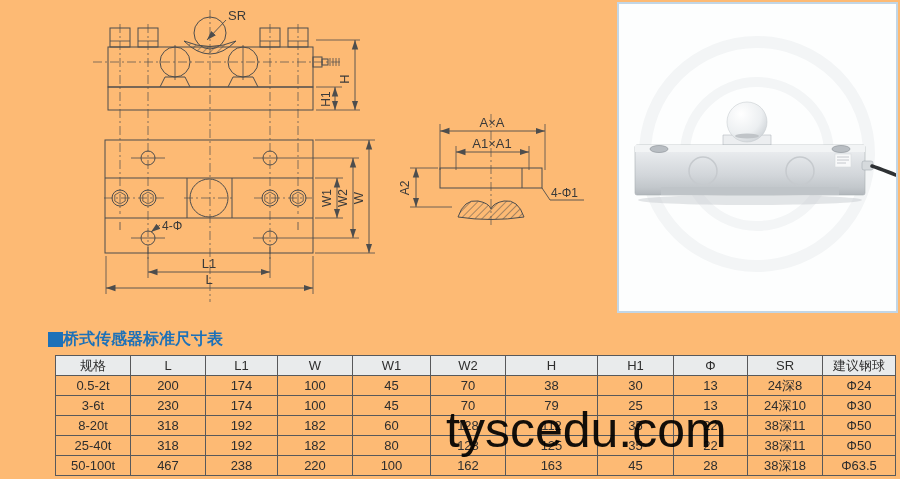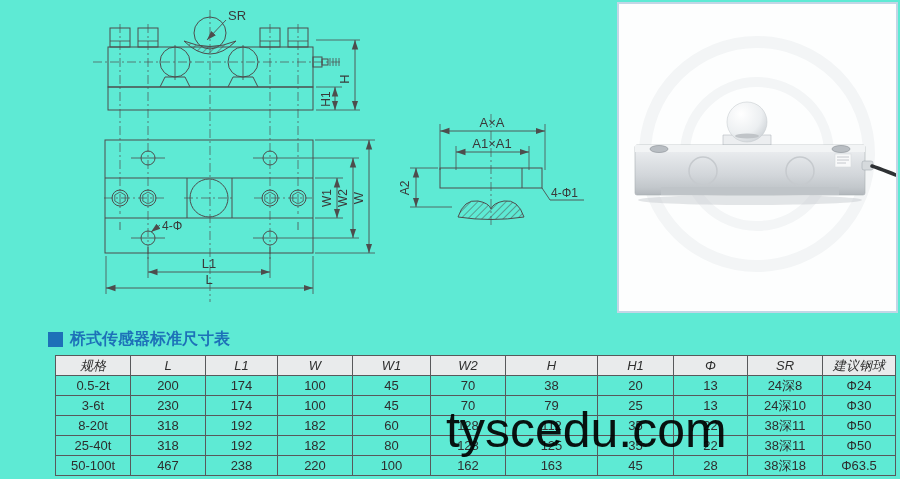--- a/index.html
+++ b/index.html
@@ -1,43 +1,43 @@
 <!DOCTYPE html>
 <html style="--accent: #1d71b8; --tborder: #58595b; --thead: #e9ebec; --line: #4d4d4d; --pborder: #c2d6e6; --wm: #000000;"><head>
 <meta charset="utf-8">
 <style>
   html,body{margin:0;padding:0;background:#ffffff;}
   :root{
     --accent:#1d71b8; --tborder:#58595b; --thead:#e9ebec;
     --line:#4d4d4d; --pborder:#c2d6e6; --wm:#000000;
   }
-  #canvas{position:relative;width:900px;height:479px;background:#5eead4;overflow:hidden;
+  #canvas{position:relative;width:900px;height:479px;background:#fdba74;overflow:hidden;
           font-family:"Liberation Sans",sans-serif;}
   
   #drawings{position:absolute;left:0;top:0;}
   .ln{stroke:var(--line);stroke-width:1;fill:none;}
   .thin{stroke:var(--line);stroke-width:0.8;fill:none;}
   .cl{stroke:var(--line);stroke-width:0.7;fill:none;stroke-dasharray:9 3 2 3;}
   .dim{stroke:var(--line);stroke-width:0.9;fill:none;}
   .dtx{font:13px "Liberation Sans",sans-serif;fill:#3a3a3a;}
   .dtx-s{font:12px "Liberation Sans",sans-serif;fill:#3a3a3a;}
   
   #photo{position:absolute;left:617px;top:2px;width:277px;height:307px;
          border:2px solid var(--pborder);background:#fdfefe;}
   
   #section-title{position:absolute;left:48px;top:329px;display:flex;align-items:center;}
   #section-title .sq{display:inline-block;width:15px;height:15px;background:var(--accent);}
-  #section-title .tt{margin-left:7px;font-size:16px;font-weight:bold;color:var(--accent);}
+  #section-title .tt{font-size:16px;font-weight:bold;color:var(--accent);}
   
   #dim-table{position:absolute;left:55px;top:355px;width:840px;border-collapse:collapse;
              table-layout:fixed;}
   #dim-table th,#dim-table td{border:1px solid var(--tborder);height:19px;padding:0;
              font:13px "Liberation Sans",sans-serif;color:#2e2e2e;text-align:center;
              overflow:hidden;white-space:nowrap;}
-  #dim-table th{background:var(--thead);font-weight:normal;font-style:italic;}
+  #dim-table th{background:var(--thead);font-weight:normal;}
   
   #watermark{position:absolute;left:446px;top:405px;font-size:50px;line-height:1;
              color:var(--wm);opacity:0.92;letter-spacing:0px;white-space:nowrap;text-align:right;}
 </style>
 </head>
 <body>
 
 <div id="canvas">
 
   <svg id="drawings" width="615" height="330" viewBox="0 0 615 330" xmlns="http://www.w3.org/2000/svg">
@@ -268,21 +268,21 @@
       </thead>
     <tbody>
         <tr>
           <td>0.5-2t</td>
           <td>200</td>
           <td>174</td>
           <td>100</td>
           <td>45</td>
           <td>70</td>
           <td>38</td>
-          <td>20</td>
+          <td>30</td>
           <td>13</td>
           <td>24深8</td>
           <td>Φ24</td>
         </tr>
         <tr>
           <td>3-6t</td>
           <td>230</td>
           <td>174</td>
           <td>100</td>
           <td>45</td>

